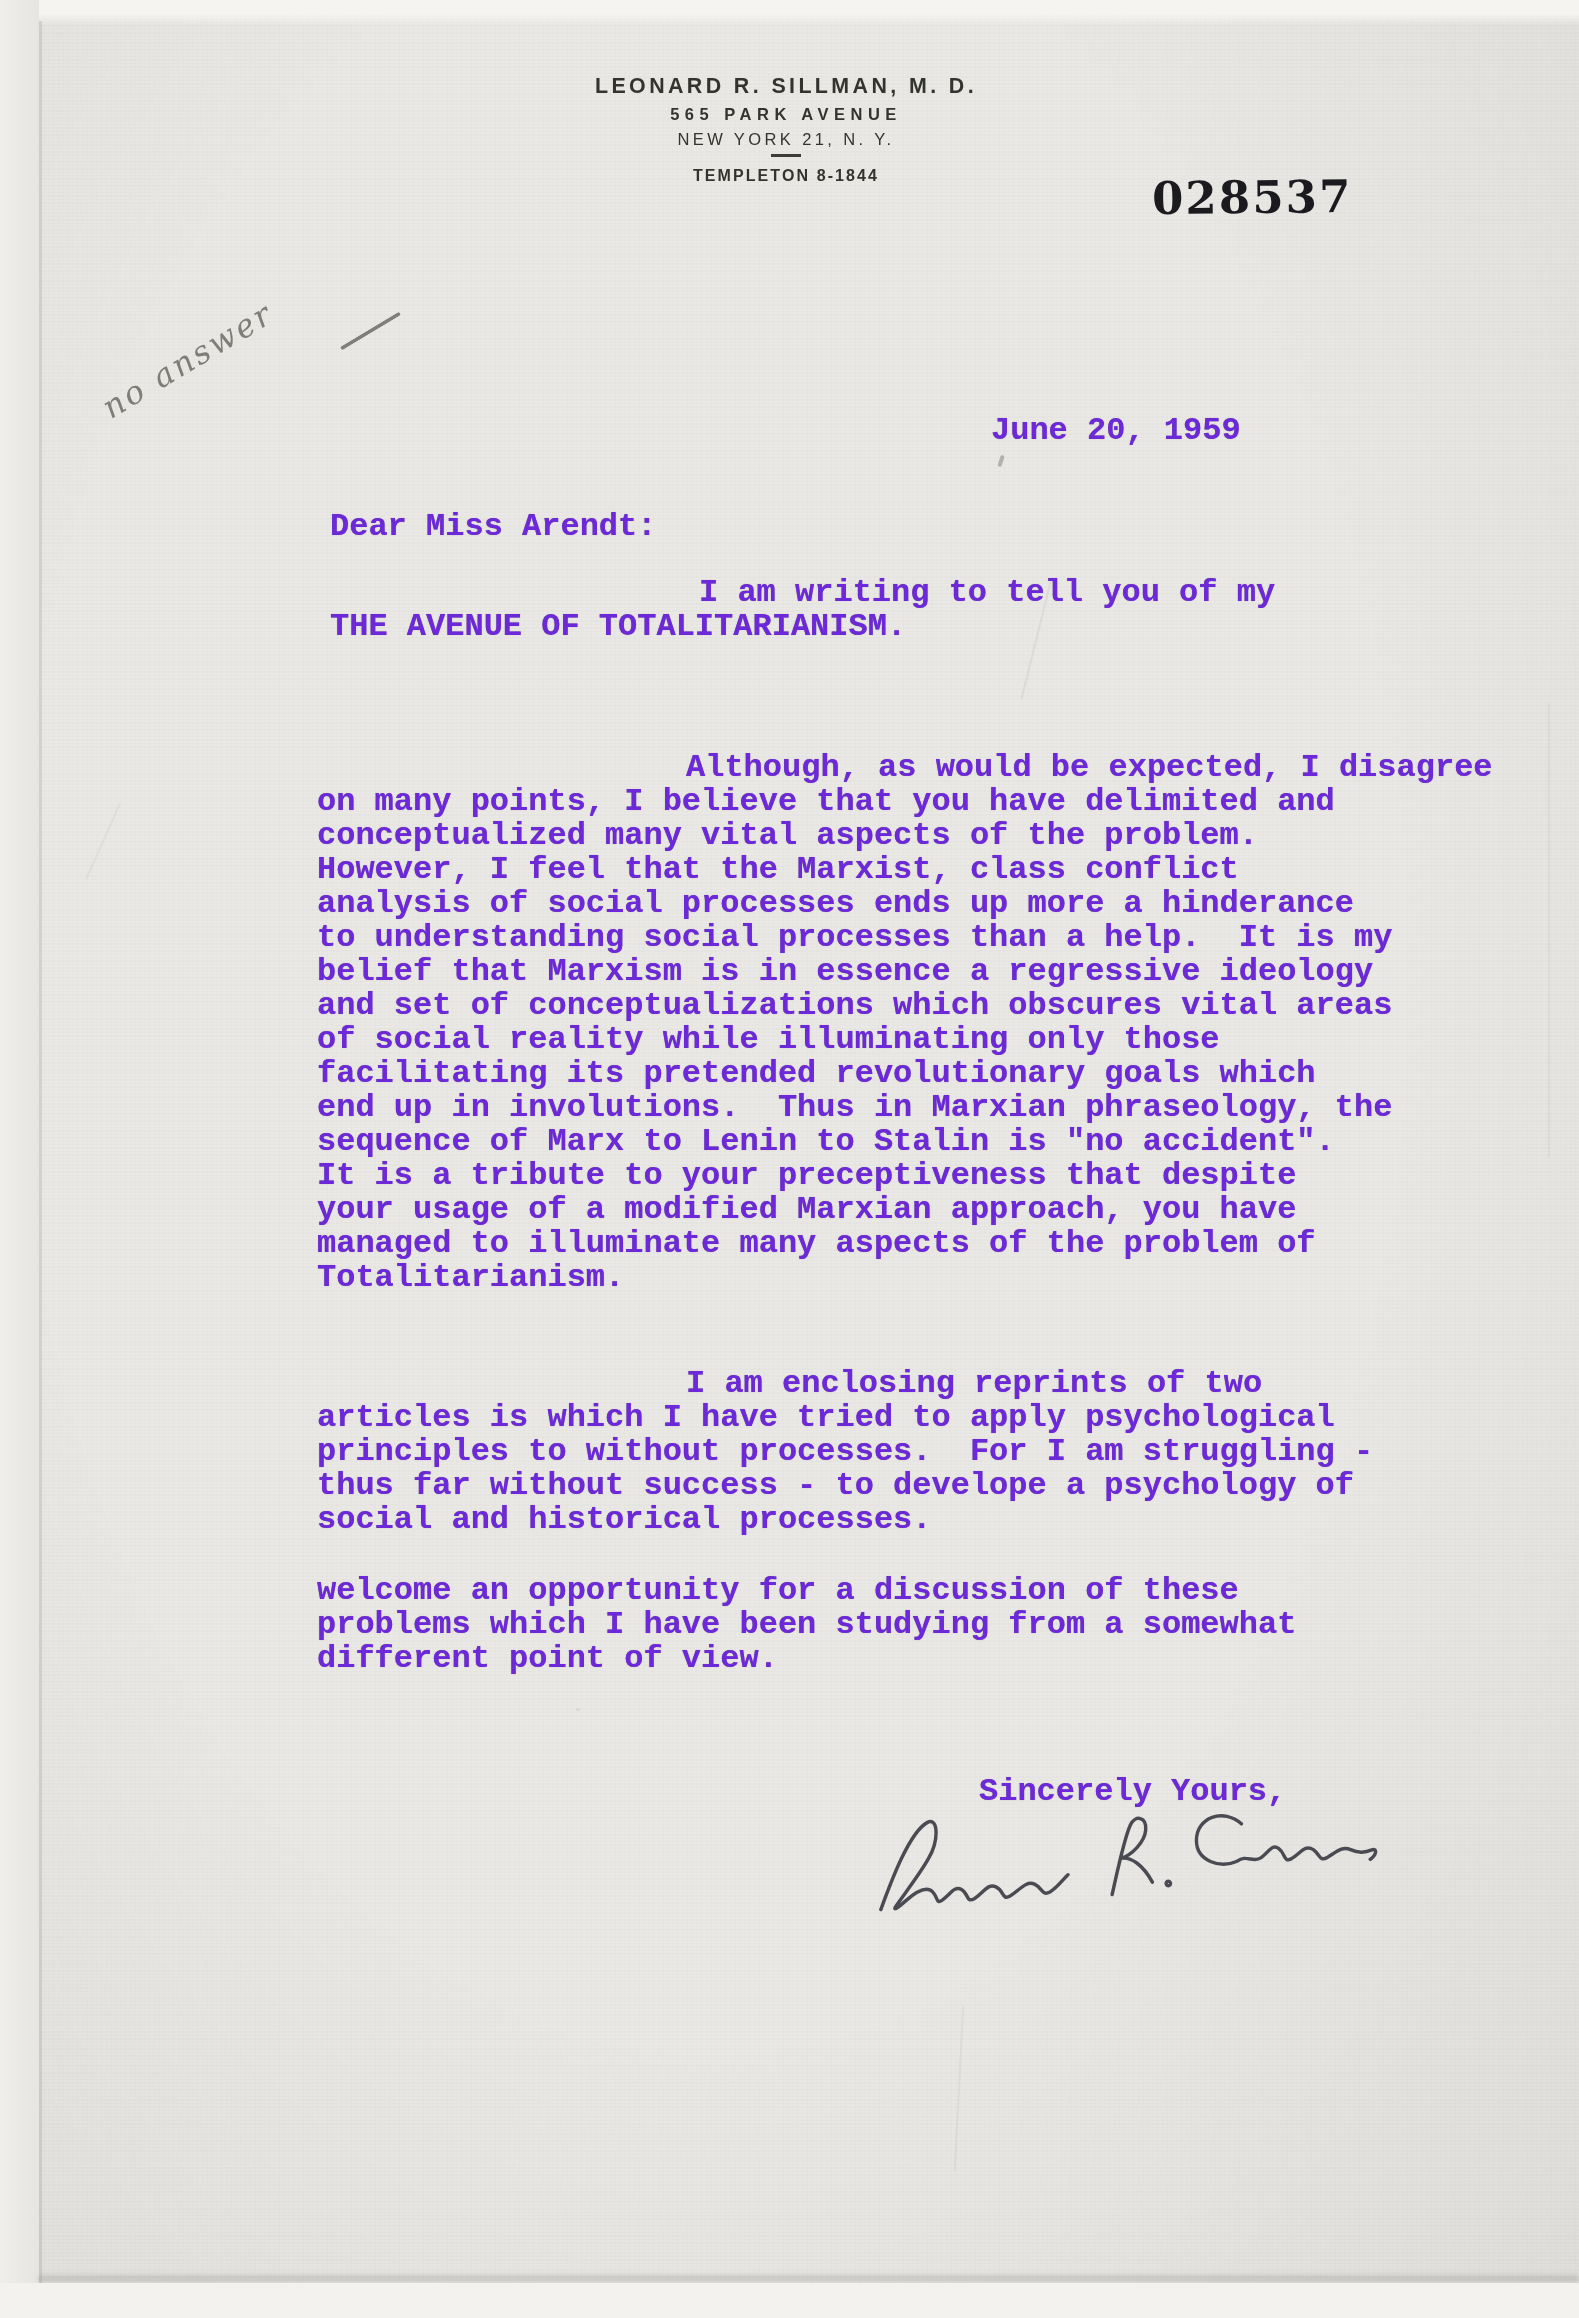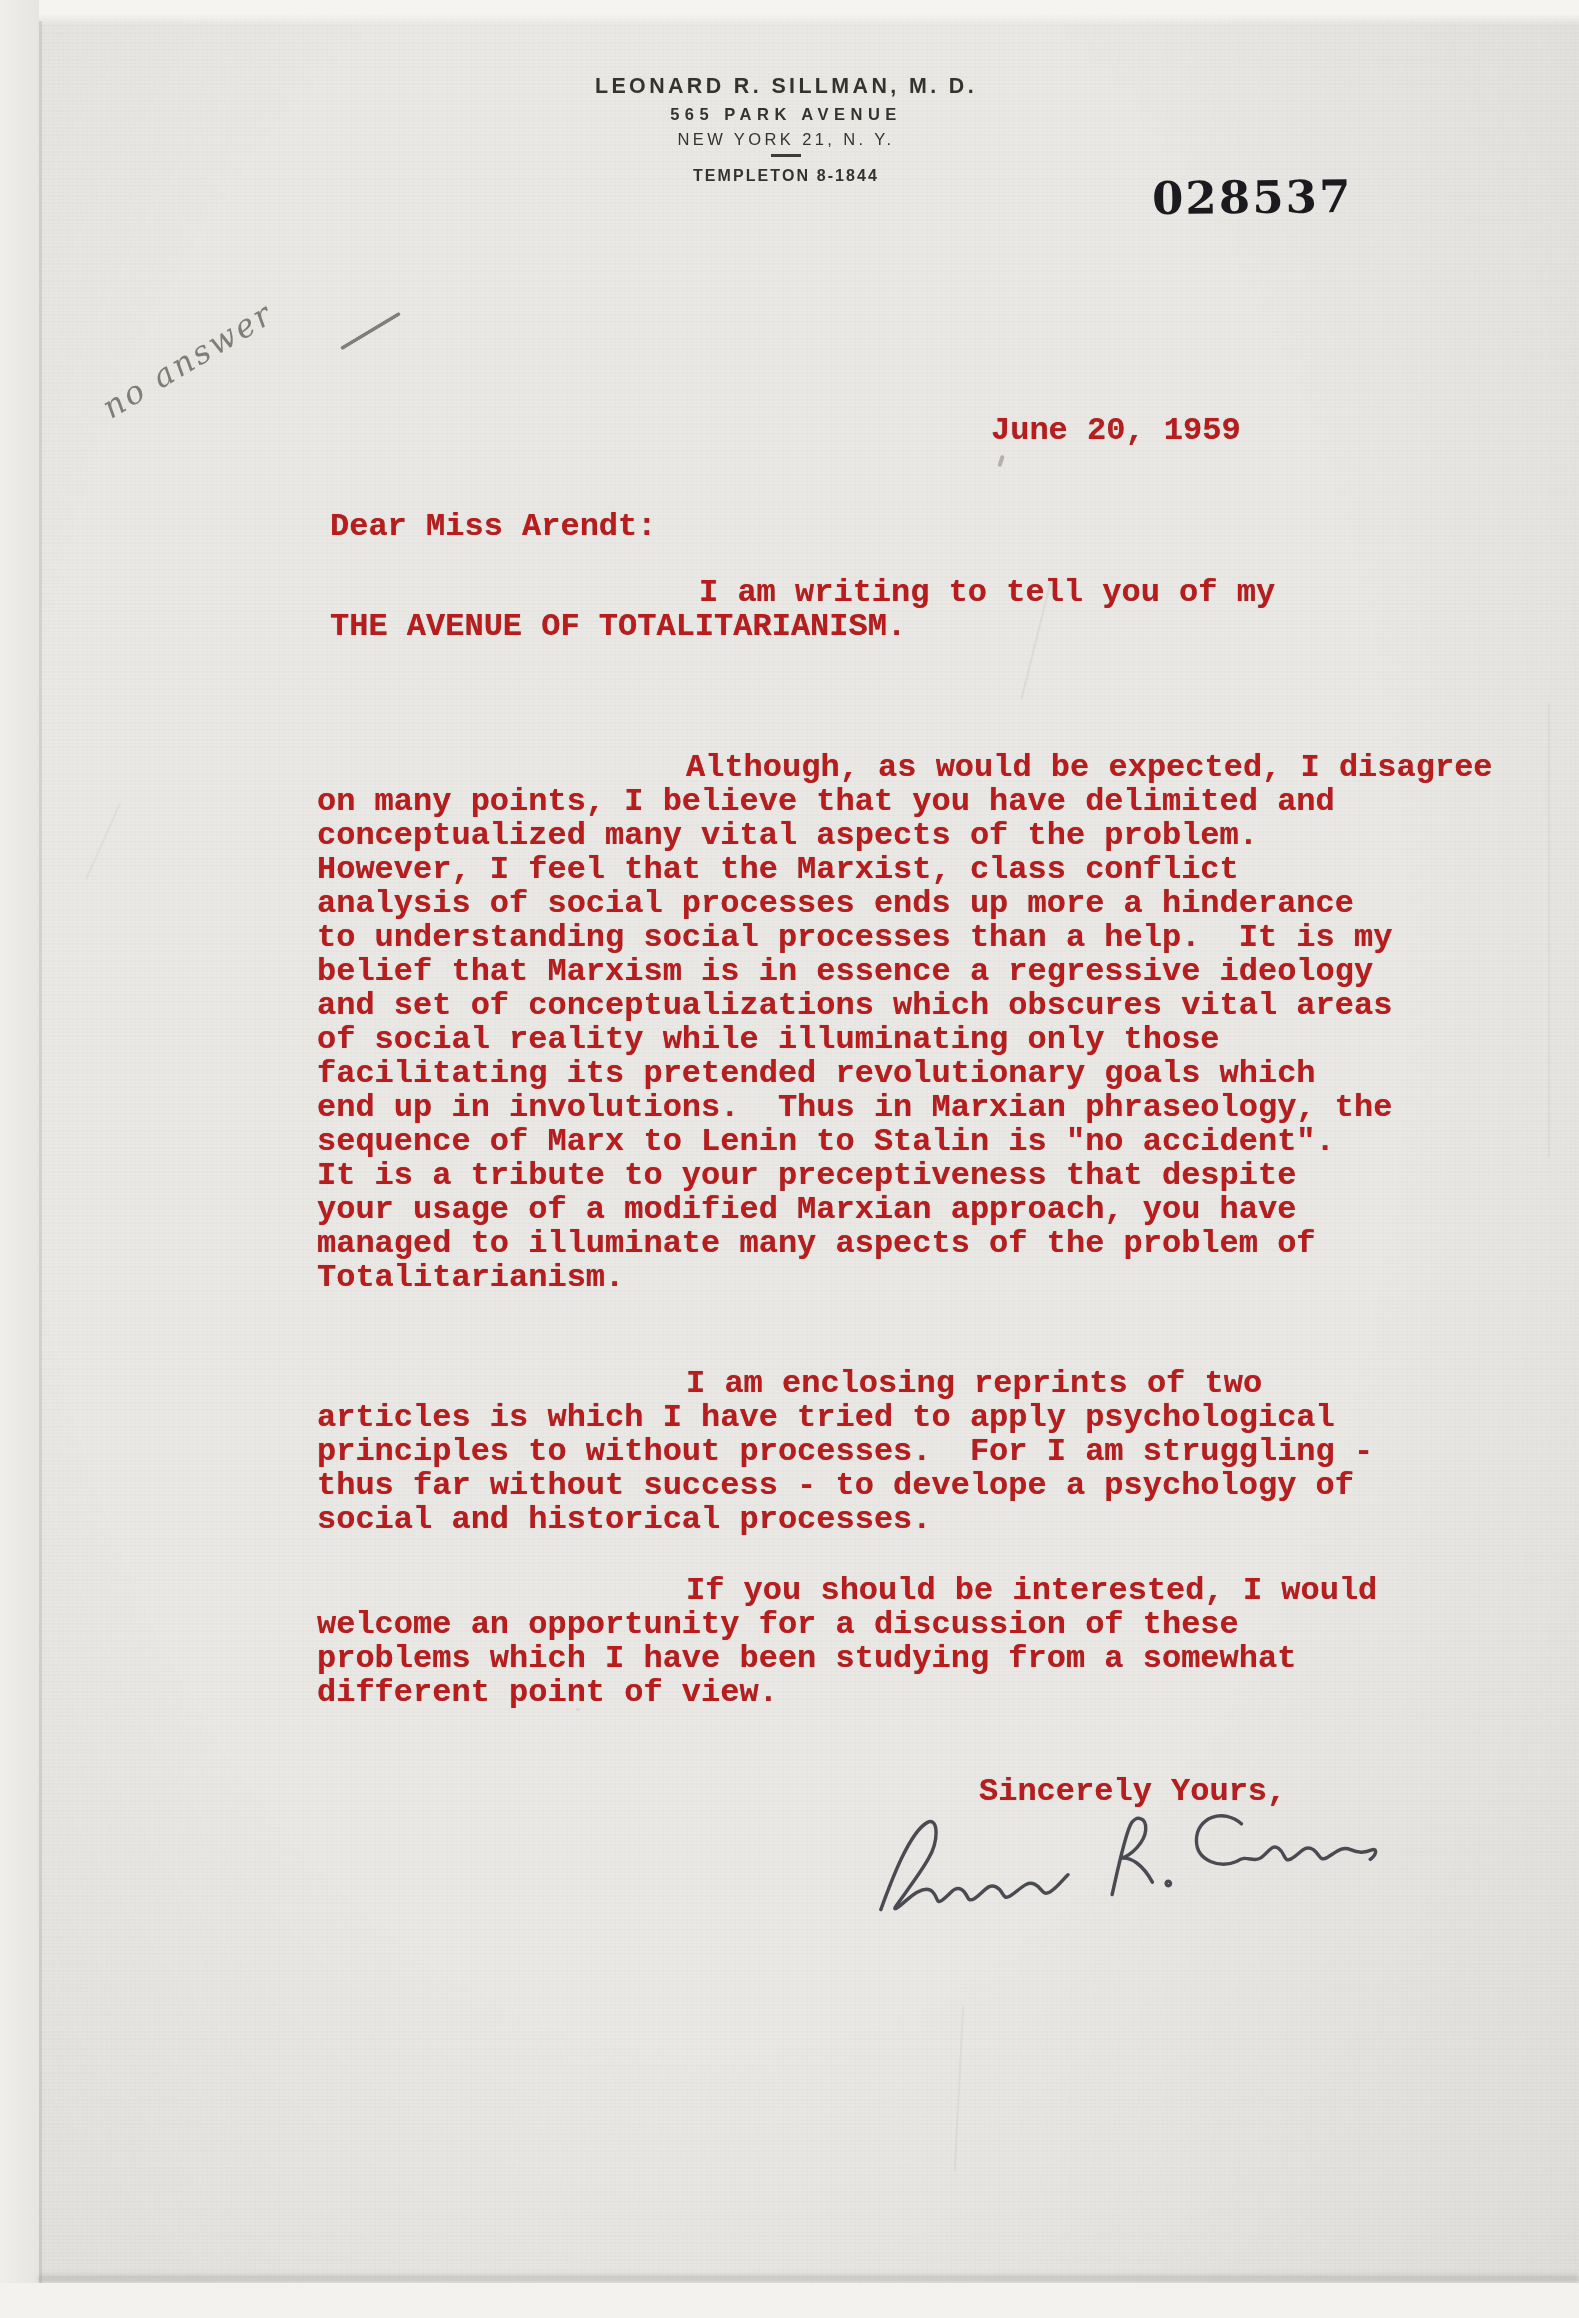--- a/index.html
+++ b/index.html
@@ -48,21 +48,21 @@
     transform:rotate(-31deg);transform-origin:left center;white-space:pre;
   }
   #annotation-stroke{
     position:absolute;left:336px;top:329px;width:69px;height:0;
     border-top:4.8px solid rgba(110,108,104,0.85);border-radius:2.8px;
     transform:rotate(-31deg);
   }
   #pencil-tick{position:absolute;left:999px;top:455px;width:4.1px;height:12.4px;background:rgba(80,78,74,0.35);border-radius:2.1px;transform:rotate(18deg);}
 
   
-  .tw{color:#b91c1c;font-family:"Liberation Mono",monospace;font-weight:700;text-shadow:0 0 0.7px rgba(38,38,42,0.55);}
+  .tw{color:#6d28d9;font-family:"Liberation Mono",monospace;font-weight:700;text-shadow:0 0 0.7px rgba(38,38,42,0.55);}
   .line{white-space:pre;font-size:32px;line-height:34px;}
   .indent{padding-left:369px;}
   .para{position:relative;}
   #salutation{position:absolute;left:330px;top:510px;}
   #date-line{position:absolute;left:991px;top:414px;}
   #para-1{position:absolute;left:330px;top:576px;}
   #para-2{position:absolute;left:317px;top:751px;}
   #para-3{position:absolute;left:317px;top:1367px;}
   #para-4{position:absolute;left:317px;top:1574px;}
   #closing{position:absolute;left:979px;top:1775px;}
@@ -132,21 +132,20 @@
         <div class="line">Totalitarianism.</div>
       </div>
       <div class="para tw" id="para-3">
         <div class="line indent">I am enclosing reprints of two</div>
         <div class="line">articles is which I have tried to apply psychological</div>
         <div class="line">principles to without processes.  For I am struggling -</div>
         <div class="line">thus far without success - to develope a psychology of</div>
         <div class="line">social and historical processes.</div>
       </div>
       <div class="para tw" id="para-4">
-        <div class="line indent">If you should be interested, I would</div>
         <div class="line">welcome an opportunity for a discussion of these</div>
         <div class="line">problems which I have been studying from a somewhat</div>
         <div class="line">different point of view.</div>
       </div>
     </div>
 
   <div id="closing" class="tw line">Sincerely Yours,</div>
 
   <div id="signature" role="img" aria-label="Leonard R. Sillman">
     <svg viewBox="0 0 760 200" xmlns="http://www.w3.org/2000/svg">

